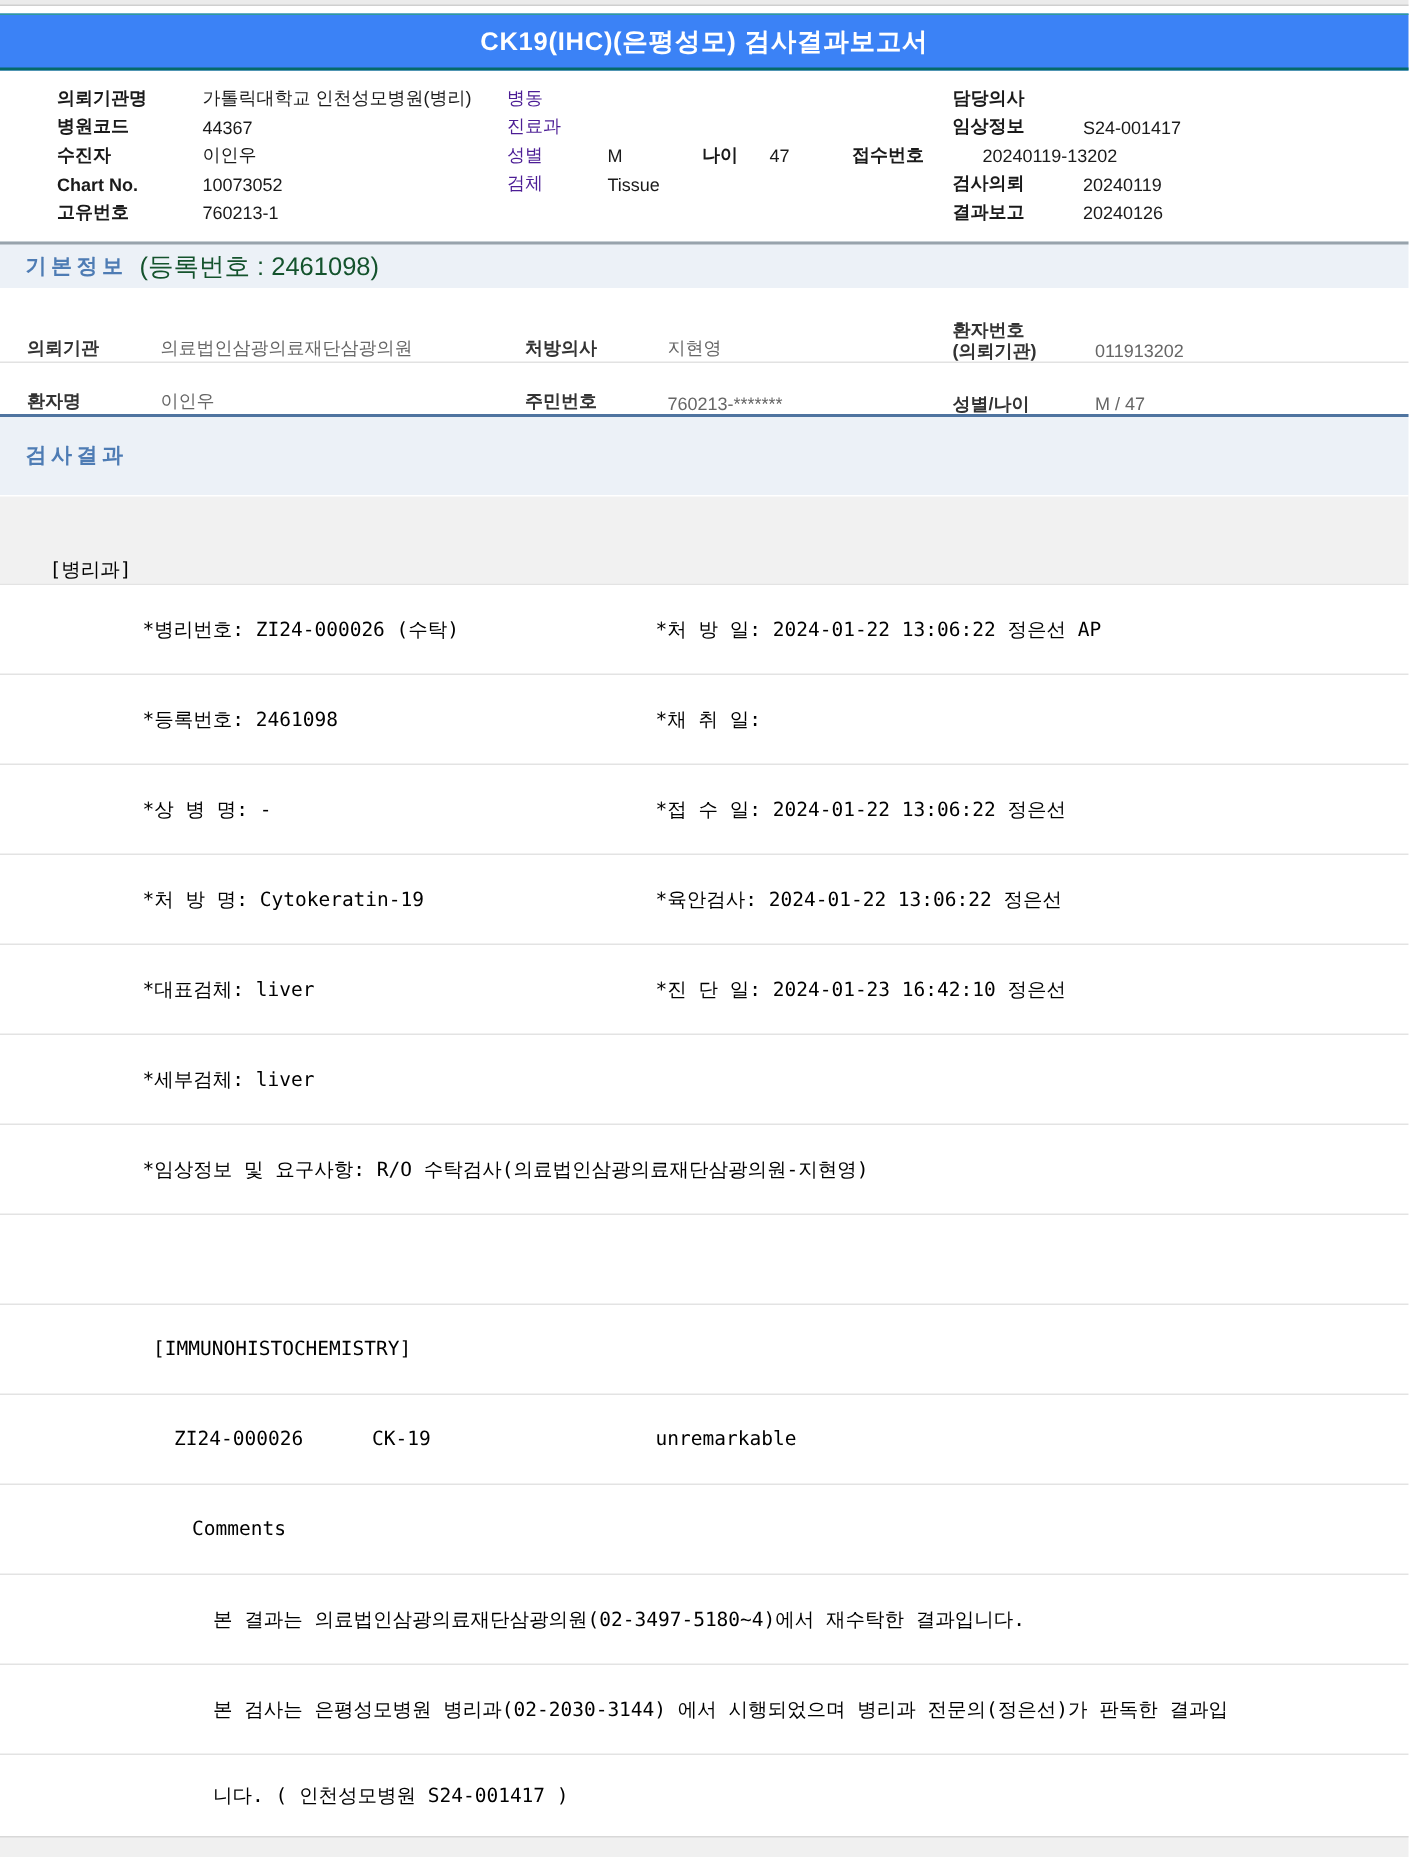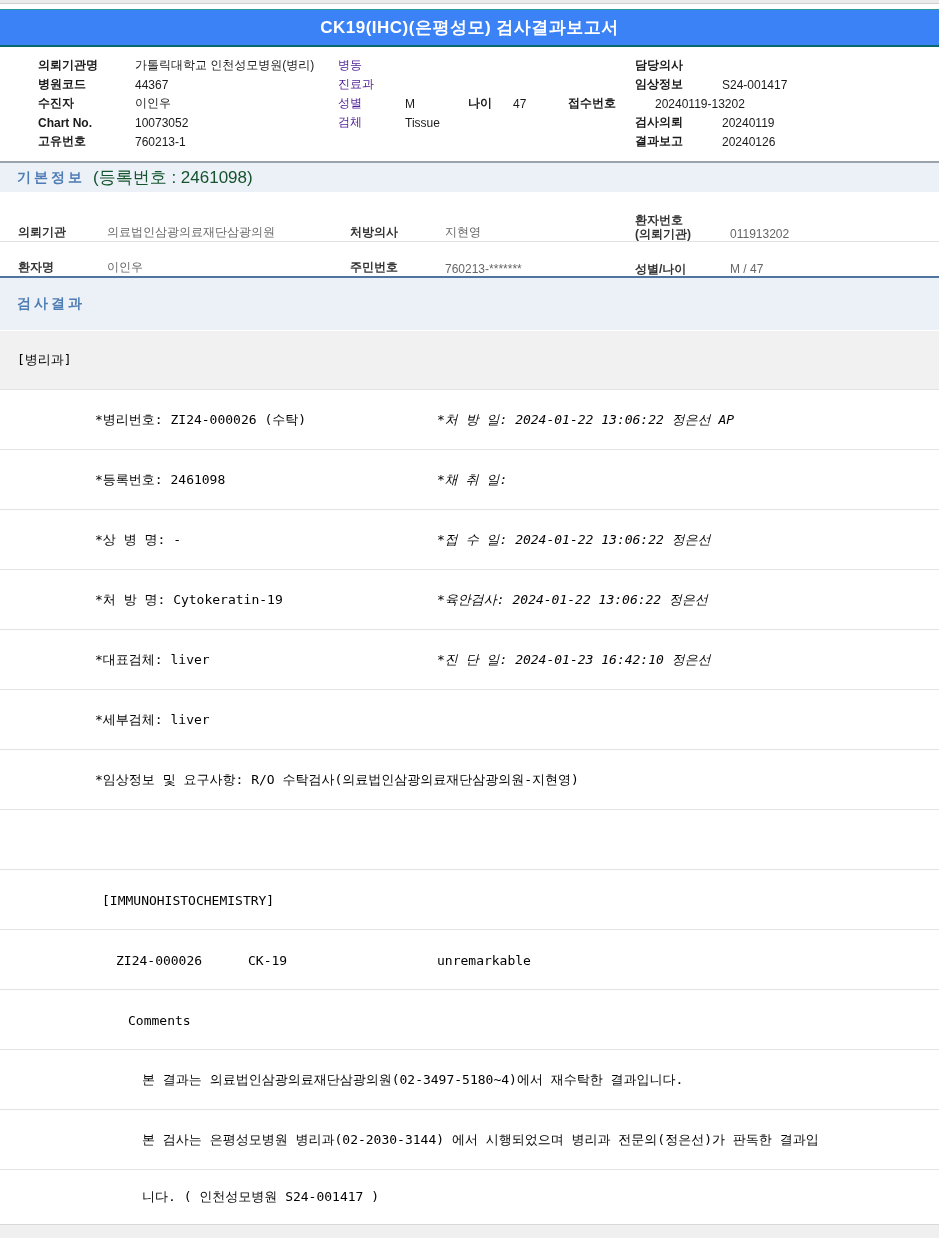--- a/index.html
+++ b/index.html
@@ -67,38 +67,39 @@
   .bi-l2 { width: 95px; font-weight: bold; color: #333; }
   .bi-v2 { width: 190px; color: #666; }
   .bi-l3 { width: 95px; font-weight: bold; color: #333; line-height: 14px; }
   .bi-v3 { color: #666; }
 
   
   .dept-row {
     background: #f1f1f1;
     height: 59px;
     display: flex;
-    align-items: center;
+    align-items: flex-end;
     border-top: 1px solid #ffffff;
     font-family: "DejaVu Sans Mono", monospace;
     font-size: 13px;
     color: #000;
+    padding-left: 16px;
   }
   .dept-row span { margin-left: 17px; }
   .res-row {
     position: relative;
     height: 60px;
     border-top: 1px solid #e3e3e3;
     font-family: "DejaVu Sans Mono", monospace;
     font-size: 13px;
     color: #000;
     white-space: nowrap;
   }
   .res-left { position: absolute; left: 95px; top: 50%; transform: translateY(-50%); }
-  .res-right { position: absolute; left: 437px; top: 50%; transform: translateY(-50%); font-style: italic; }
+  .res-right { position: absolute; left: 437px; top: 50%; transform: translateY(-50%); }
   .ihc-title { position: absolute; left: 102px; top: 50%; transform: translateY(-50%); }
   .ihc-no { position: absolute; left: 116px; top: 50%; transform: translateY(-50%); text-align: right; }
   .ihc-test { position: absolute; left: 248px; top: 50%; transform: translateY(-50%); }
   .ihc-result { position: absolute; left: 437px; top: 50%; transform: translateY(-50%); }
   .comments-label { position: absolute; left: 128px; top: 50%; transform: translateY(-50%); }
   .comment-text { position: absolute; left: 142px; top: 50%; transform: translateY(-50%); }
   .res-row.short { height: 55px; }
 
   
   .footer-strip { height: 14px; background: #f0f0f0; border-top: 1px solid #d8d8d8; }

